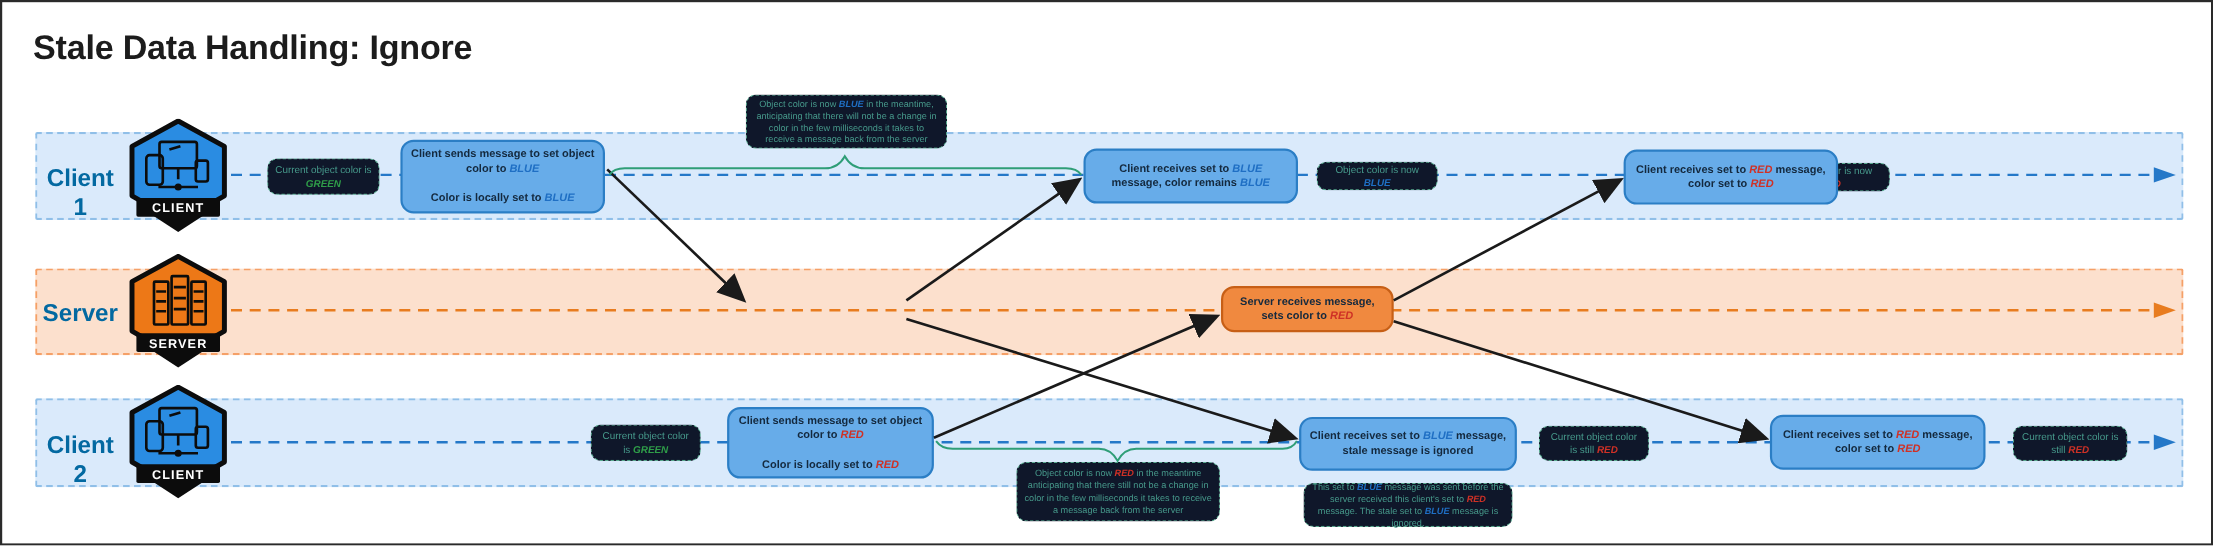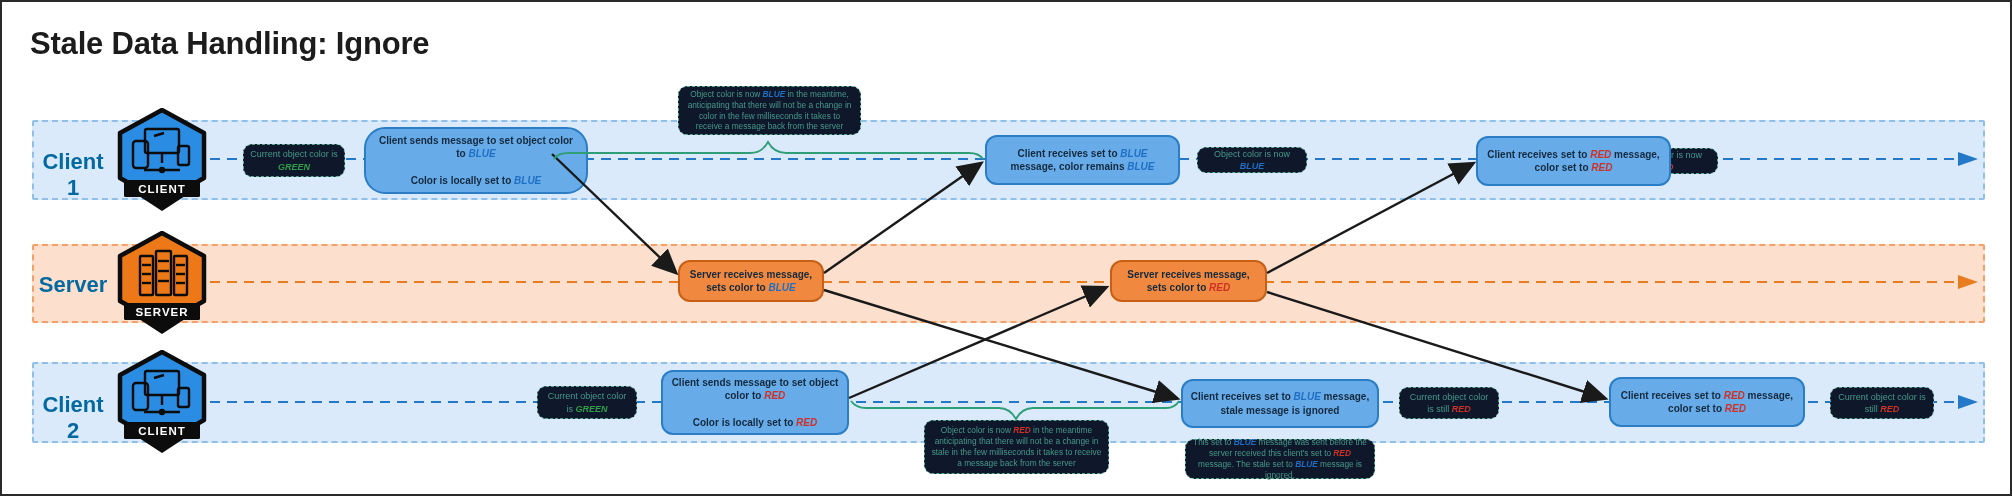--- a/index.html
+++ b/index.html
@@ -123,53 +123,50 @@
       <text x="48" y="85" text-anchor="middle" font-size="11.5" font-weight="bold" letter-spacing="1" fill="#ffffff" font-family="Liberation Sans, sans-serif">CLIENT</text>
     </svg>
   </div>
 
   <div class="note" style="left:241px;top:142px;width:102px;height:33px;">
     <div><span>Current object color is </span><span class="kw kw-green">GREEN</span></div>
   </div>
   <div class="note note-small" style="left:676px;top:84px;width:183px;height:49px;">
     <div><span>Object color is now </span><span class="kw kw-blue">BLUE</span><span> in the meantime, anticipating that there will not be a change in color in the few milliseconds it takes to receive a message back from the server</span></div>
   </div>
-  <div class="msgbox msgbox-client" style="left:362px;top:125px;width:224px;height:67px;border-radius:21px;">
+  <div class="msgbox msgbox-client" style="left:362px;top:125px;width:186px;height:67px;">
     <div class="p"><span>Client sends message to set object color to </span><span class="kw kw-blue">BLUE</span></div>
     <div class="p"><span>Color is locally set to </span><span class="kw kw-blue">BLUE</span></div>
   </div>
   <div class="msgbox msgbox-client" style="left:983px;top:133px;width:195px;height:50px;">
     <div class="p"><span>Client receives set to </span><span class="kw kw-blue">BLUE</span><span> message, color remains </span><span class="kw kw-blue">BLUE</span></div>
   </div>
   <div class="note" style="left:1195px;top:145px;width:110px;height:26px;">
     <div><span>Object color is now </span><span class="kw kw-blue">BLUE</span></div>
   </div>
   <div class="msgbox msgbox-client" style="left:1474px;top:134px;width:195px;height:50px;">
     <div class="p"><span>Client receives set to </span><span class="kw kw-red">RED</span><span> message, color set to </span><span class="kw kw-red">RED</span></div>
   </div>
   <div class="note" style="left:1608px;top:146px;width:108px;height:26px;">
     <div><span>Object color is now </span><span class="kw kw-red">RED</span></div>
   </div>
 
-  <div class="msgbox msgbox-server" style="left:676px;top:258px;width:146px;height:42px;">
-    <div class="p"><span>Server receives message, sets color to </span><span class="kw kw-blue">BLUE</span></div>
-  </div>
   <div class="msgbox msgbox-server" style="left:1108px;top:258px;width:157px;height:42px;">
     <div class="p"><span>Server receives message, sets color to </span><span class="kw kw-red">RED</span></div>
   </div>
 
   <div class="note" style="left:535px;top:384px;width:100px;height:33px;">
     <div><span>Current object color is </span><span class="kw kw-green">GREEN</span></div>
   </div>
   <div class="msgbox msgbox-client" style="left:659px;top:368px;width:188px;height:65px;">
     <div class="p"><span>Client sends message to set object color to </span><span class="kw kw-red">RED</span></div>
     <div class="p"><span>Color is locally set to </span><span class="kw kw-red">RED</span></div>
   </div>
   <div class="note note-small" style="left:922px;top:418px;width:185px;height:54px;">
-    <div><span>Object color is now </span><span class="kw kw-red">RED</span><span> in the meantime anticipating that there will not be a change in stale in the few milliseconds it takes to receive a message back from the server</span></div>
+    <div><span>Object color is now </span><span class="kw kw-red">RED</span><span> in the meantime anticipating that there still not be a change in color in the few milliseconds it takes to receive a message back from the server</span></div>
   </div>
   <div class="msgbox msgbox-client" style="left:1179px;top:377px;width:198px;height:49px;">
     <div class="p"><span>Client receives set to </span><span class="kw kw-blue">BLUE</span><span> message, stale message is ignored</span></div>
   </div>
   <div class="note note-small" style="left:1183px;top:437px;width:190px;height:40px;">
     <div><span>This set to </span><span class="kw kw-blue">BLUE</span><span> message was sent before the server received this client's set to </span><span class="kw kw-red">RED</span><span> message. The stale set to </span><span class="kw kw-blue">BLUE</span><span> message is ignored.</span></div>
   </div>
   <div class="note" style="left:1397px;top:385px;width:100px;height:32px;">
     <div><span>Current object color is still </span><span class="kw kw-red">RED</span></div>
   </div>

